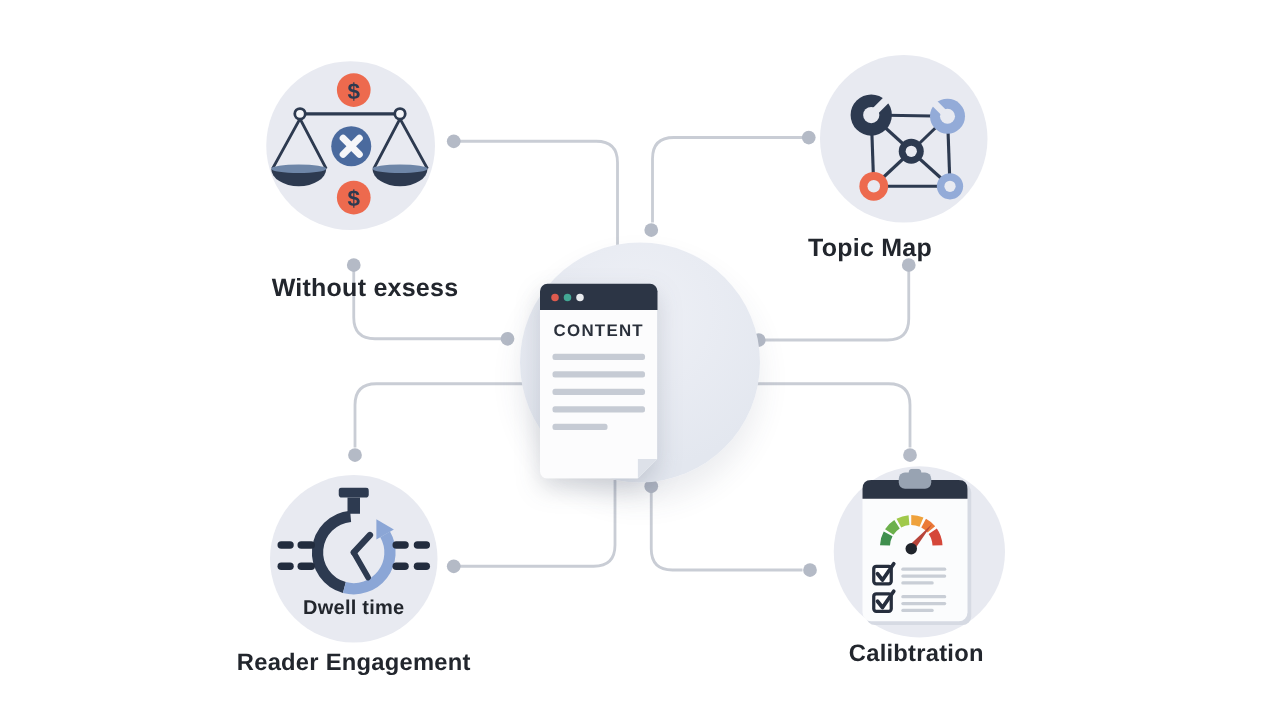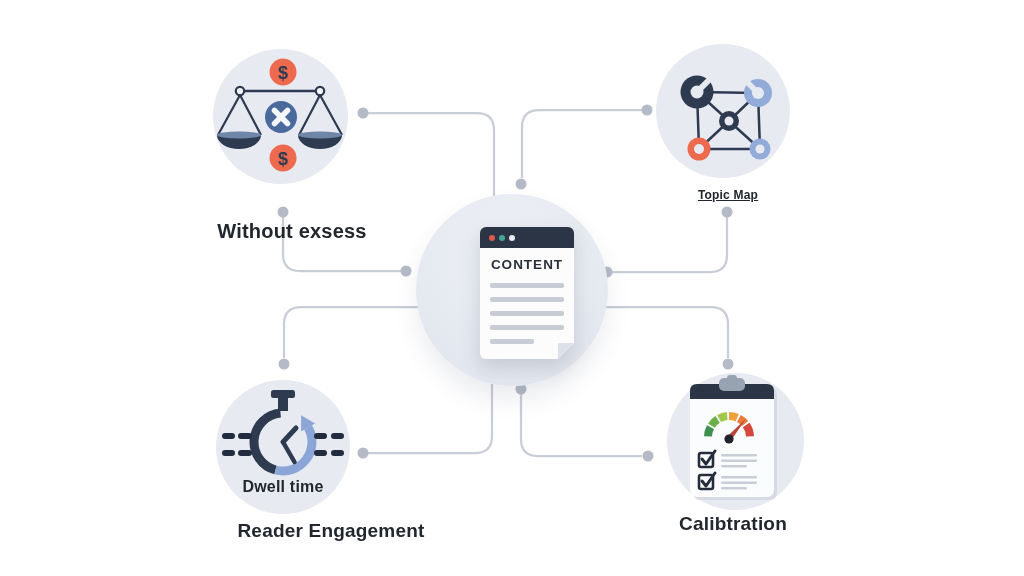--- a/index.html
+++ b/index.html
@@ -22,21 +22,21 @@
     box-shadow:0 14px 24px rgba(60,72,100,0.10);
   }
   .node-label{
     position:absolute;text-align:center;color:#22262d;
     font-weight:600;letter-spacing:0.2px;white-space:nowrap;
     transform:translateX(-50%);
   }
 
   
   .doc-card{
-    position:absolute;left:480px;top:227px;width:94px;height:132px;
+    position:absolute;left:432px;top:227px;width:94px;height:156px;
     filter:drop-shadow(0 8px 10px rgba(44,54,76,0.18));
   }
   .doc-body{
     position:absolute;inset:0;background:#fcfcfd;border-radius:6px;
     clip-path:polygon(0 0,100% 0,100% calc(100% - 16px),calc(100% - 16px) 100%,0 100%);
   }
   .doc-header{
     position:absolute;left:0;top:0;width:94px;height:21px;
     background:#2c3545;border-radius:6px 6px 0 0;
     display:flex;align-items:center;gap:4px;padding-left:9px;box-sizing:border-box;
@@ -148,21 +148,21 @@
         <circle cx="61" cy="65" r="10" fill="#2d3a50"></circle>
         <circle cx="61" cy="65" r="4.5" fill="#e8eaf1"></circle>
 
         <circle cx="31" cy="93" r="11.5" fill="#ed6a4e"></circle>
         <circle cx="31" cy="93" r="5" fill="#e8eaf1"></circle>
 
         <circle cx="92" cy="93" r="10.5" fill="#93abd8"></circle>
         <circle cx="92" cy="93" r="4.5" fill="#e8eaf1"></circle>
       </svg>
     </div>
-    <div class="node-label" style="left:728px;top:188px;font-size:12px;text-decoration:underline;">Topic Map</div>
+    <div class="node-label" style="left:696px;top:188px;font-size:20px;">Topic Map</div>
   </div>
 
   <div class="node">
     <div class="circle center-circle" style="left:416px;top:194px;width:192px;height:192px;"></div>
     <div class="doc-card">
       <div class="doc-body"></div>
       <div class="doc-header">
         <span class="doc-dot d-red"></span>
         <span class="doc-dot d-teal"></span>
         <span class="doc-dot d-white"></span>
@@ -200,21 +200,21 @@
           <line x1="28" y1="46" x2="36" y2="46"></line>
         <line x1="12" y1="63" x2="19" y2="63"></line>
           <line x1="28" y1="63" x2="36" y2="63"></line>
         <line x1="104" y1="46" x2="111" y2="46"></line>
           <line x1="121" y1="46" x2="128" y2="46"></line>
         <line x1="104" y1="63" x2="111" y2="63"></line>
           <line x1="121" y1="63" x2="128" y2="63"></line>
       </g>
     </svg>
     <div class="node-label" style="left:283px;top:478px;font-size:16px;">Dwell time</div>
-    <div class="node-label" style="left:283px;top:520px;font-size:19px;margin-left:48px;">Reader Engagement</div>
+    <div class="node-label" style="left:283px;top:520px;font-size:19px;">Reader Engagement</div>
   </div>
 
   <div class="node">
     <div class="circle" style="left:667px;top:373px;width:137px;height:137px;"></div>
     <svg style="position:absolute;left:679px;top:375px;" width="110" height="132" viewBox="0 0 110 132">
 
       <rect x="14" y="12" width="84" height="113" rx="7" fill="#d6dae3"></rect>
       <rect x="11" y="9" width="84" height="113" rx="7" fill="#fbfcfd"></rect>
 
       <path d="M11,24 v-8 q0,-7 7,-7 h70 q7,0 7,7 v8 z" fill="#2c3545"></path>

